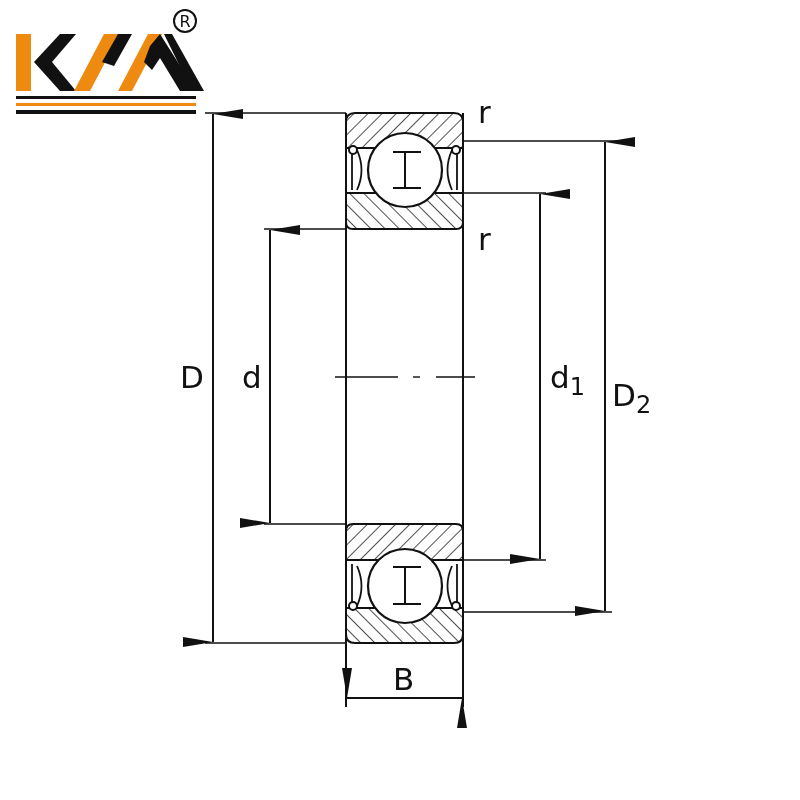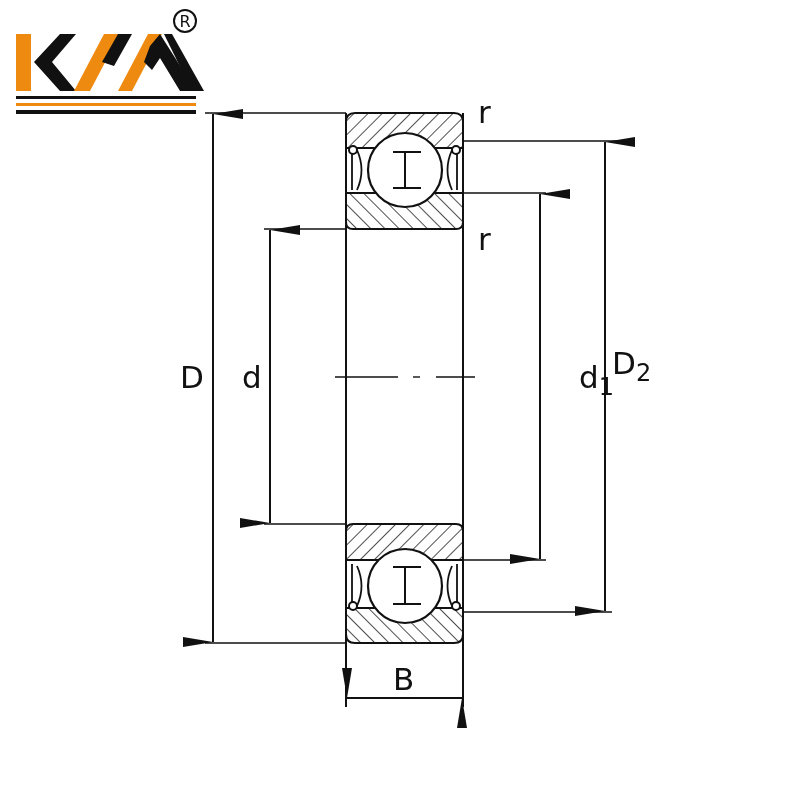--- a/index.html
+++ b/index.html
@@ -102,18 +102,18 @@
       <line x1="213" y1="114" x2="213" y2="642" marker-start="url(#arr)" marker-end="url(#arr)"></line>
       <line x1="270" y1="230" x2="270" y2="523" marker-start="url(#arr)" marker-end="url(#arr)"></line>
       <line x1="540" y1="194" x2="540" y2="559" marker-start="url(#arr)" marker-end="url(#arr)"></line>
       <line x1="605" y1="142" x2="605" y2="611" marker-start="url(#arr)" marker-end="url(#arr)"></line>
       <line x1="347" y1="698" x2="462" y2="698" marker-start="url(#arr)" marker-end="url(#arr)"></line>
     </g>
   </svg>
 
   <div class="lbl" style="left:180px;top:362px">D</div>
   <div class="lbl" style="left:242px;top:362px">d</div>
-  <div class="lbl" style="left:579px;top:362px"><span>d</span><sub>1</sub></div>
-  <div class="lbl" style="left:612px;top:348px"><span>D</span><sub>2</sub></div>
+  <div class="lbl" style="left:550px;top:362px"><span>d</span><sub>1</sub></div>
+  <div class="lbl" style="left:612px;top:380px"><span>D</span><sub>2</sub></div>
   <div class="lbl" style="left:393px;top:664px">B</div>
   <div class="lbl" style="left:478px;top:97px">r</div>
   <div class="lbl" style="left:478px;top:224px">r</div>
 </div>
 
 </body></html>

